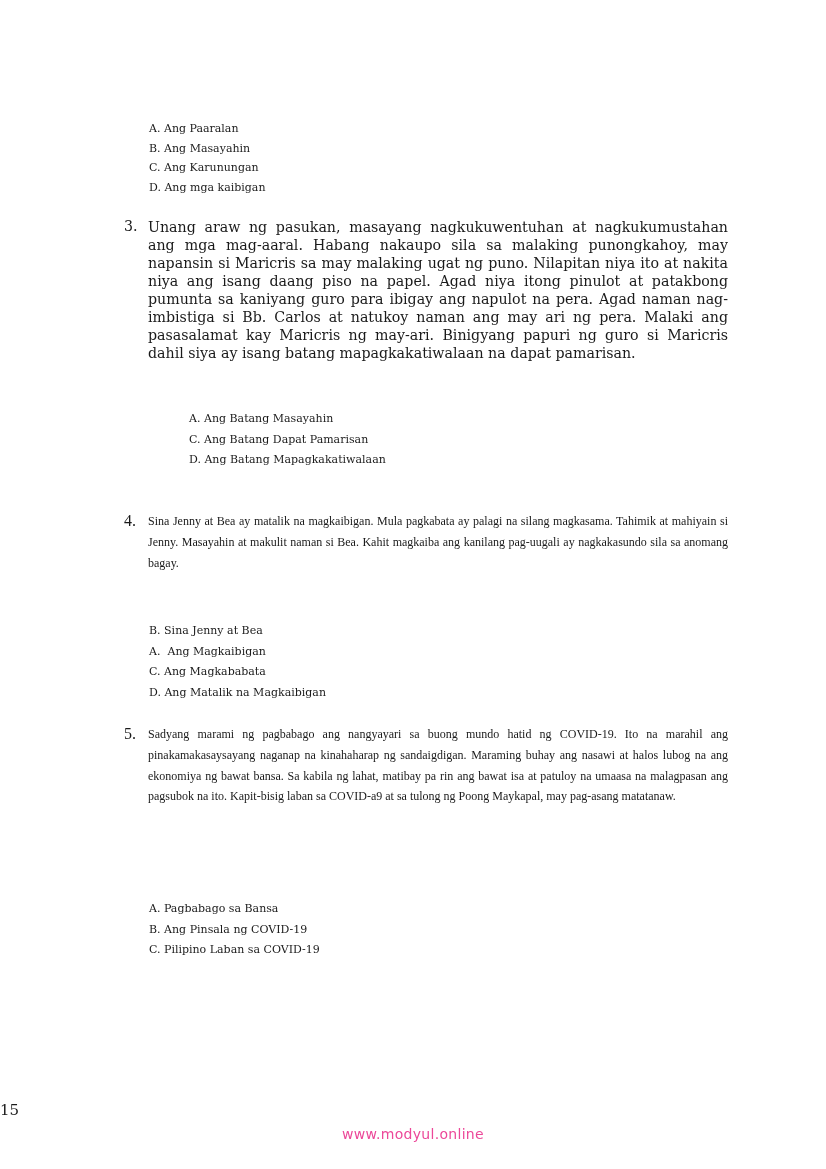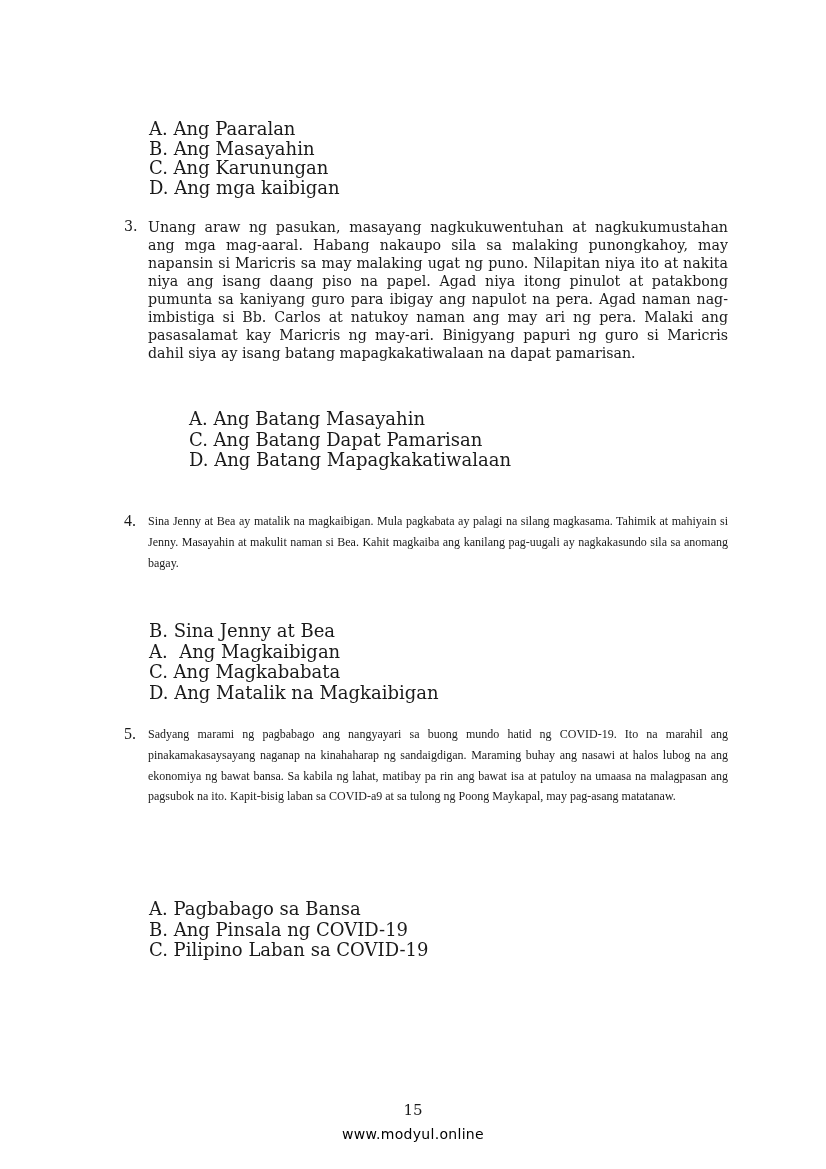--- a/index.html
+++ b/index.html
@@ -1,29 +1,29 @@
 <!DOCTYPE html>
 <html><head>
   <meta charset="utf-8">
   <style>
     html, body { margin: 0; padding: 0; background: #ffffff; }
     body { width: 826px; height: 1169px; position: relative; overflow: hidden;
            font-family: "DejaVu Serif", "Liberation Serif", serif; color: #1a1a1a; }
     .page { position: absolute; left: 0; top: 0; width: 826px; height: 1169px; }
-    .opts { position: absolute; left: 149px; font-size: 18px; }
+    .opts { position: absolute; left: 149px; font-size: 11px; }
     .opts div { white-space: nowrap; }
     .item { position: absolute; left: 124px; width: 604px; font-size: 14.2px; }
     .item .num { position: absolute; left: 0; top: 0; }
     .item .txt { margin-left: 24px; text-align: justify; }
     #q3 .txt { line-height: 18px; }
     #q4 .txt, #q5 .txt { line-height: 20.8px; font-family: "Liberation Serif", "DejaVu Serif", serif; font-size: 12px; }
     #q4 .num, #q5 .num { font-family: "Liberation Serif", serif; font-size: 16px; line-height: 20.8px; }
-    .page-num { position: absolute; top: 1101px; left: 0; width: 826px; text-align: center; font-size: 15px; }
+    .page-num { position: absolute; top: 1101px; left: 0; width: 826px; font-size: 15px; }
     .watermark { position: absolute; top: 1126px; left: 0; width: 826px; text-align: center;
-                 font-family: "DejaVu Sans", sans-serif; font-size: 14px; color: #000000; letter-spacing: 0.3px; }
+                 font-family: "DejaVu Sans", sans-serif; font-size: 14px; color: #ec4899; letter-spacing: 0.3px; }
   </style>
 </head>
 <body>
 
 <div class="page">
 
   <div class="opts" style="top:119px; line-height:19.5px;">
     <div>A. Ang Paaralan</div>
     <div>B. Ang Masayahin</div>
     <div>C. Ang Karunungan</div>

